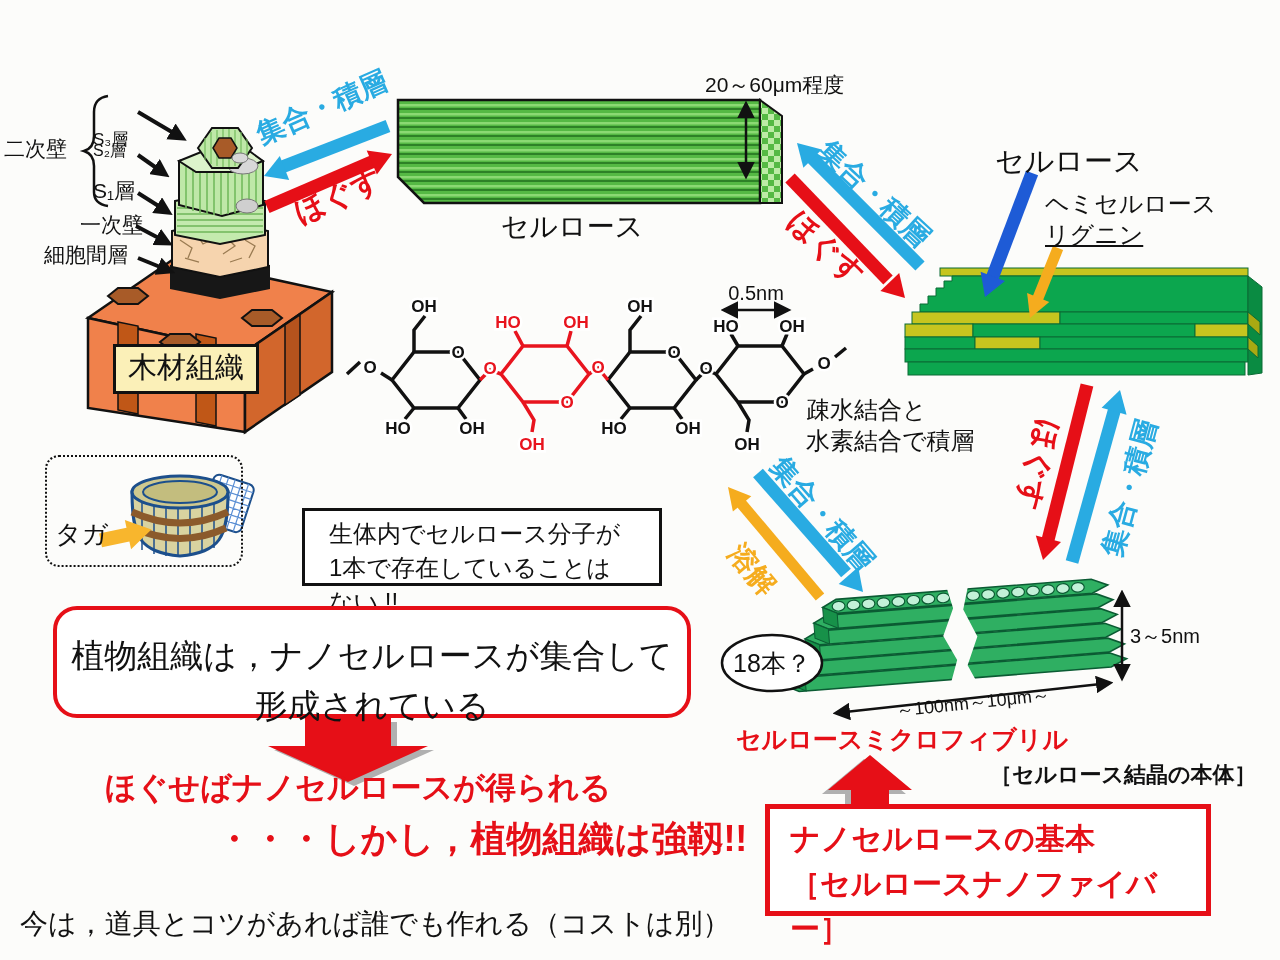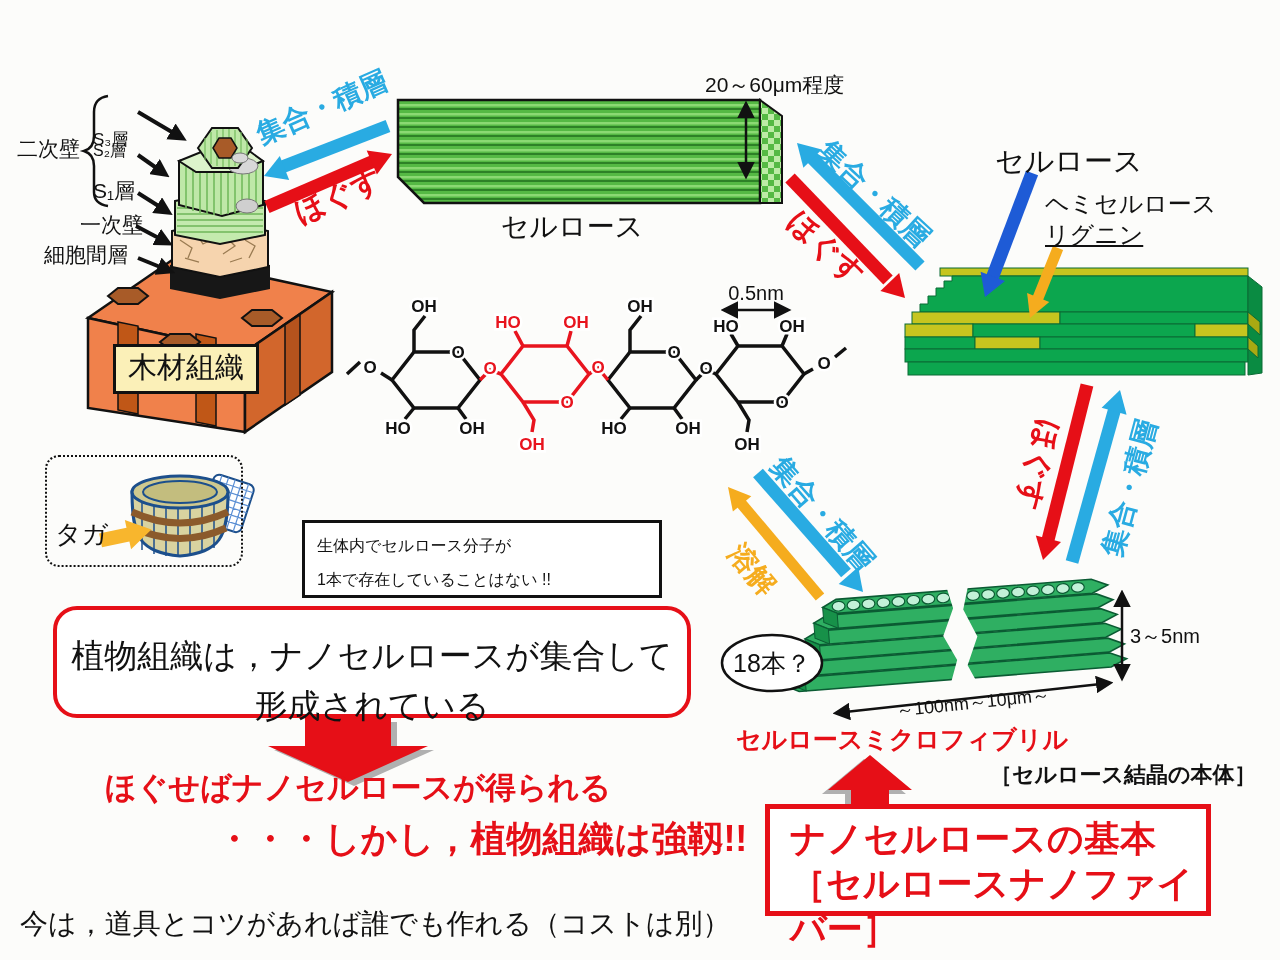--- a/index.html
+++ b/index.html
@@ -6,25 +6,25 @@
   .stage{position:relative;width:1280px;height:960px;background:#fcfcfa;overflow:hidden;
          font-family:"Liberation Sans","DejaVu Sans",sans-serif;color:#111;}
   svg{position:absolute;left:0;top:0;}
   .lbl{position:absolute;white-space:nowrap;line-height:1.15;}
   .ctr{transform:translate(-50%,-50%);}
   .rot{transform-origin:center;}
   .blue{color:#29abe2;font-weight:bold;}
   .red{color:#e60f17;font-weight:bold;}
   .yel{color:#f5ac1e;font-weight:bold;}
   .box{position:absolute;box-sizing:border-box;background:#fff;}
-  .bio-box{border:3px solid #111;padding:6px 12px;font-size:16px;line-height:34px;margin-top:12px;}
+  .bio-box{border:3px solid #111;padding:6px 24px;font-size:24px;line-height:34px;}
   .main-box{border:4px solid #e60f17;border-radius:24px;text-align:center;
             font-size:33px;line-height:50px;padding-top:21px;}
   .basic-box{border:5px solid #e60f17;color:#e60f17;font-weight:bold;
-             font-size:36px;line-height:45px;padding:7px 0 0 20px;}
+             font-size:30px;line-height:45px;padding:7px 0 0 20px;}
   .taga-box{border:2.5px dotted #111;border-radius:14px;background:transparent;}
   .wood-tag{position:absolute;background:#fbf0b8;border:3px solid #111;text-align:center;
             font-size:29px;line-height:40px;}
   .atom{font:bold 17px "Liberation Sans","DejaVu Sans",sans-serif;text-anchor:middle;
         dominant-baseline:central;paint-order:stroke;stroke:#fff;stroke-width:5px;}
   .atom.k{fill:#111}.atom.r{fill:#e8141e}
 </style>
 </head>
 <body>
 
@@ -237,21 +237,21 @@
   </g>
 
   <g>
     <polygon points="305,718 391,718 391,746 428,746 348,782 268,746 305,746" fill="#b0b0b0" transform="translate(6,4)"></polygon>
     <polygon points="305,718 391,718 391,746 428,746 348,782 268,746 305,746" fill="#e60f17"></polygon>
     <polygon points="851,804 851,790 828,790 870,755 912,790 889,790 889,804" fill="#b0b0b0" transform="translate(-6,4)"></polygon>
     <polygon points="851,804 851,790 828,790 870,755 912,790 889,790 889,804" fill="#e60f17"></polygon>
   </g>
 </svg>
 
-<div class="lbl" style="left:17px;top:137px;font-size:21px;">二次壁</div>
+<div class="lbl" style="left:4px;top:137px;font-size:21px;">二次壁</div>
 <div class="lbl" style="left:93px;top:98px;font-size:17px;margin-top:32px;">S₃層</div>
 <div class="lbl" style="left:93px;top:142px;font-size:16px;">S₂層</div>
 <div class="lbl" style="left:93px;top:179px;font-size:21px;">S₁層</div>
 <div class="lbl" style="left:80px;top:213px;font-size:21px;">一次壁</div>
 <div class="lbl" style="left:44px;top:243px;font-size:21px;">細胞間層</div>
 <div class="wood-tag" style="left:113px;top:344px;width:140px;height:44px;">木材組織</div>
 
 <div class="lbl ctr" style="left:572px;top:227px;font-size:28px;transform:translate(-50%,-50%);">セルロース</div>
 <div class="lbl" style="left:705px;top:73px;font-size:21px;">20～60μm程度</div>
 
@@ -262,20 +262,24 @@
 <div class="lbl blue rot" style="left:322px;top:108px;font-size:28px;transform:translate(-50%,-50%) rotate(-24deg);">集合・積層</div>
 <div class="lbl red rot" style="left:338px;top:196px;font-size:30px;transform:translate(-50%,-50%) rotate(-24deg);">ほぐす</div>
 <div class="lbl blue rot" style="left:874px;top:194px;font-size:28px;transform:translate(-50%,-50%) rotate(43deg);">集合・積層</div>
 <div class="lbl red rot" style="left:826px;top:248px;font-size:30px;transform:translate(-50%,-50%) rotate(43deg);">ほぐす</div>
 <div class="lbl red rot" style="left:1038px;top:465px;font-size:30px;transform:translate(-50%,-50%) rotate(104deg);">ほぐす</div>
 <div class="lbl blue rot" style="left:1130px;top:488px;font-size:28px;transform:translate(-50%,-50%) rotate(-75deg);">集合・積層</div>
 <div class="lbl yel rot" style="left:752px;top:570px;font-size:28px;transform:translate(-50%,-50%) rotate(50deg);">溶解</div>
 <div class="lbl blue rot" style="left:822px;top:514px;font-size:28px;transform:translate(-50%,-50%) rotate(49deg);">集合・積層</div>
 
 <div class="lbl ctr" style="left:756px;top:293px;font-size:20px;transform:translate(-50%,-50%);">0.5nm</div>
+<div class="lbl" style="left:806px;top:394px;font-size:24px;line-height:31px;">
+  <div>疎水結合と</div>
+  <div>水素結合で積層</div>
+</div>
 
 <div class="box bio-box" style="left:302px;top:508px;width:360px;height:78px;">
   <div>生体内でセルロース分子が</div>
   <div>1本で存在していることはない !!</div>
 </div>
 <div class="box taga-box" style="left:45px;top:455px;width:198px;height:112px;"></div>
 <div class="lbl" style="left:55px;top:520px;font-size:26px;">タガ</div>
 
 <div class="box main-box" style="left:53px;top:606px;width:638px;height:112px;">
   <div>植物組織は，ナノセルロースが集合して</div>

